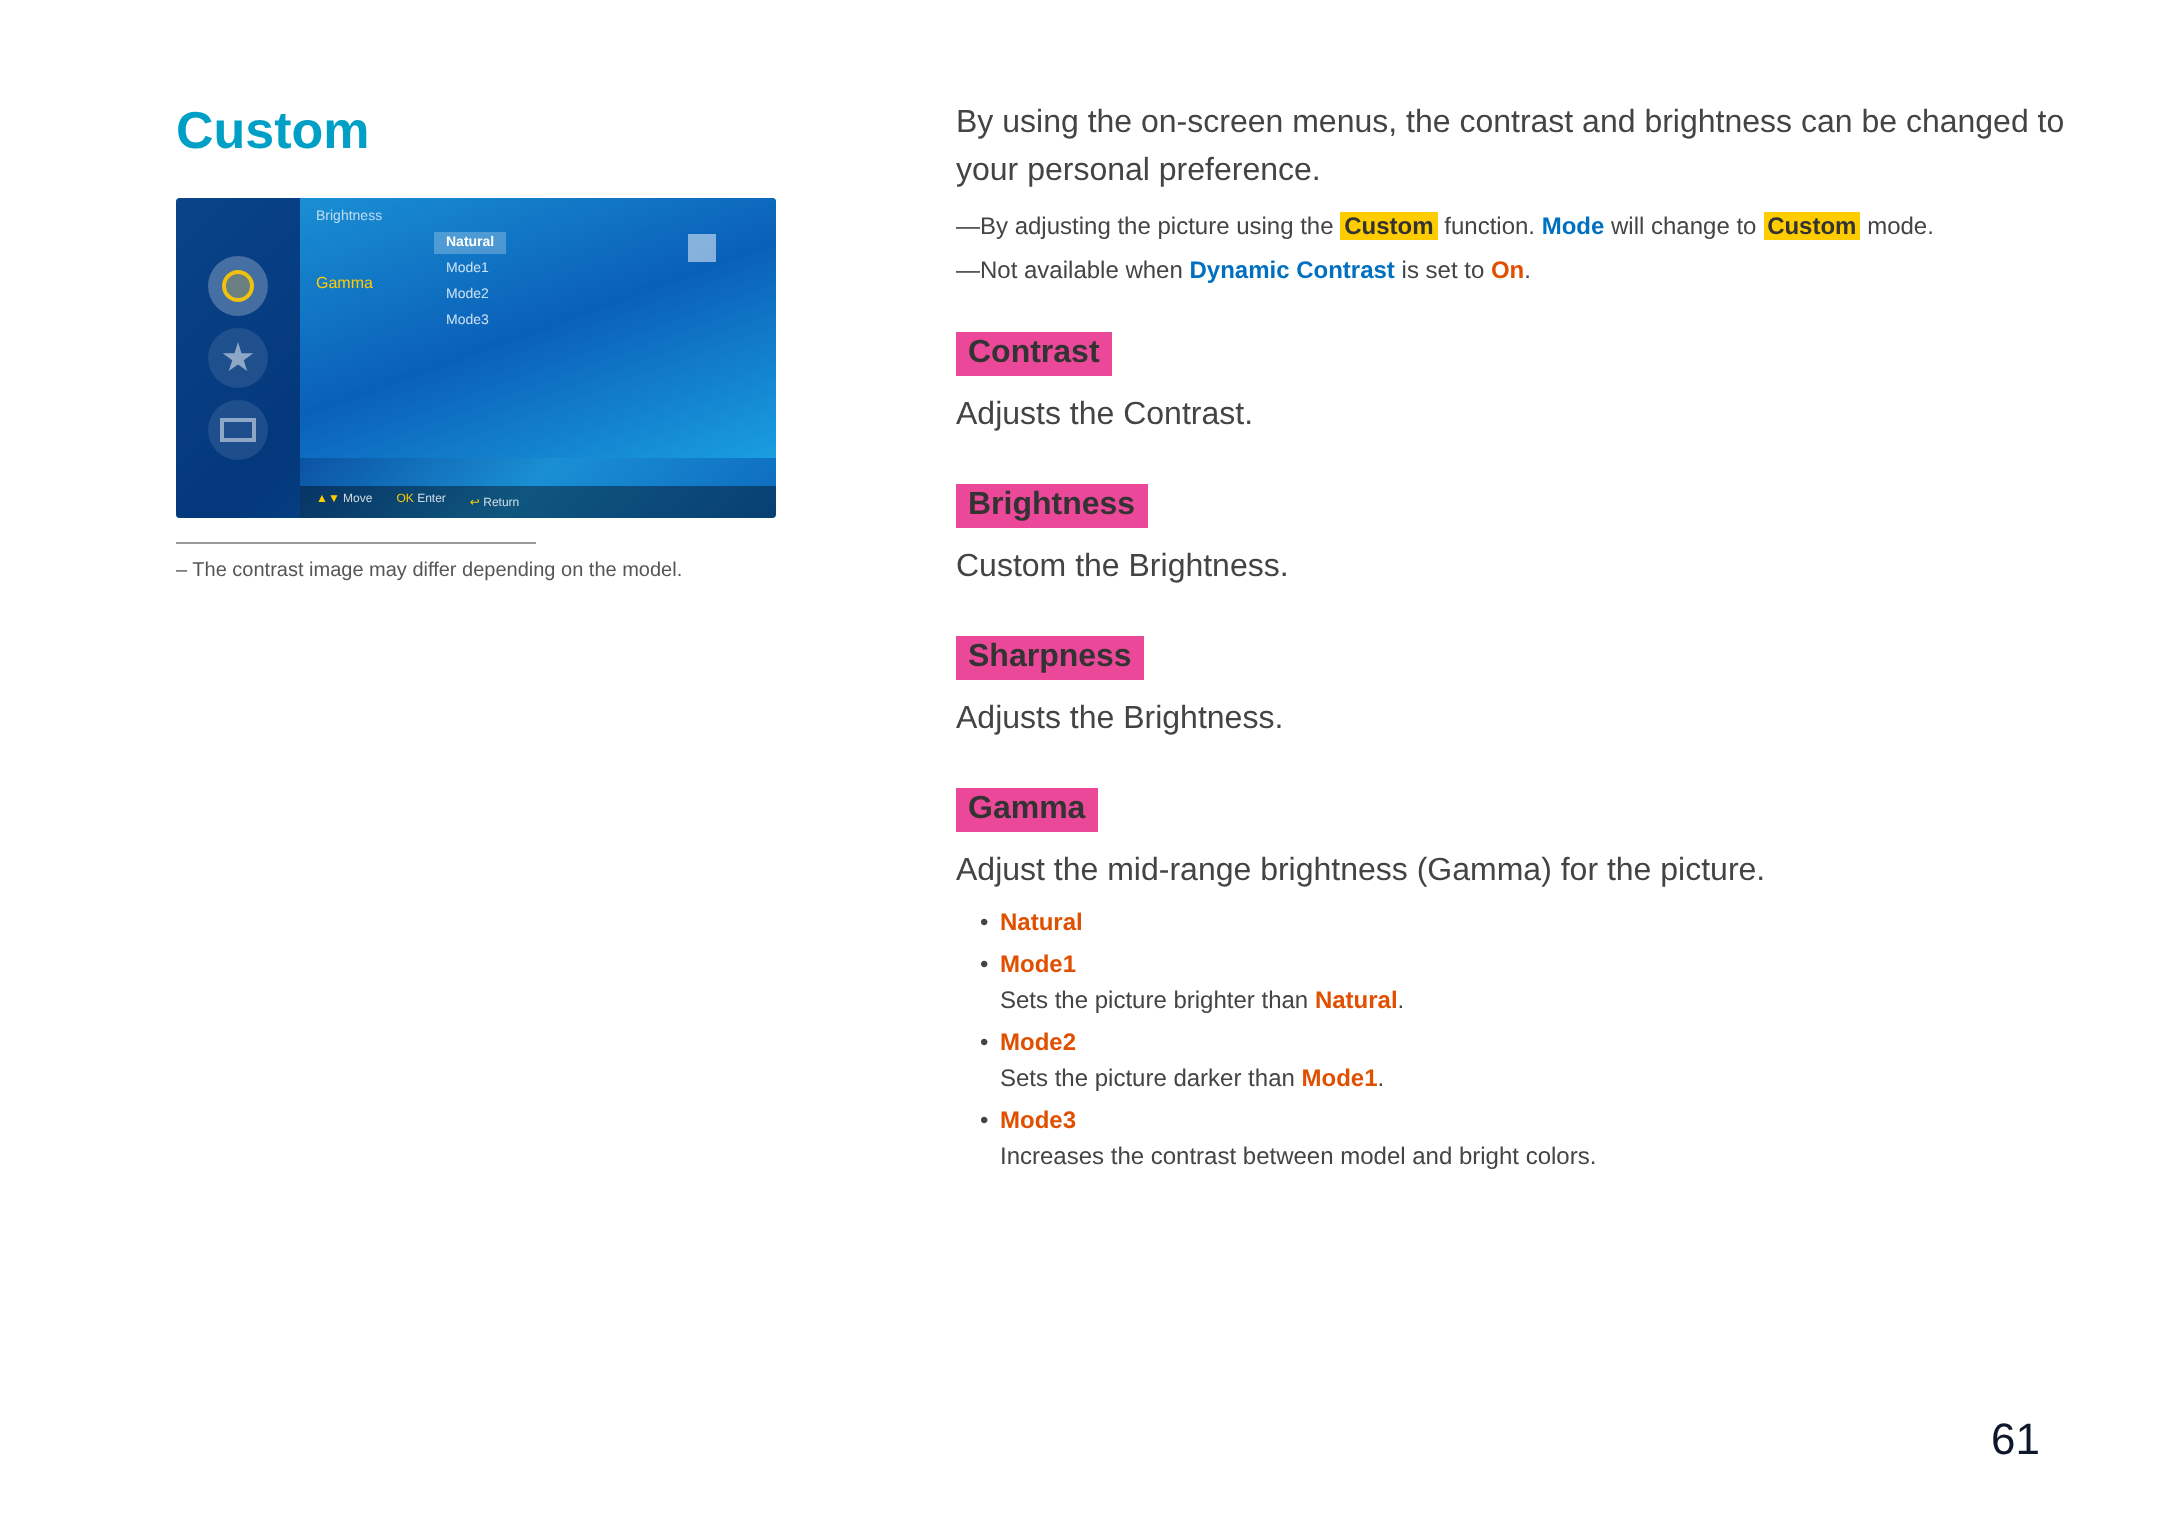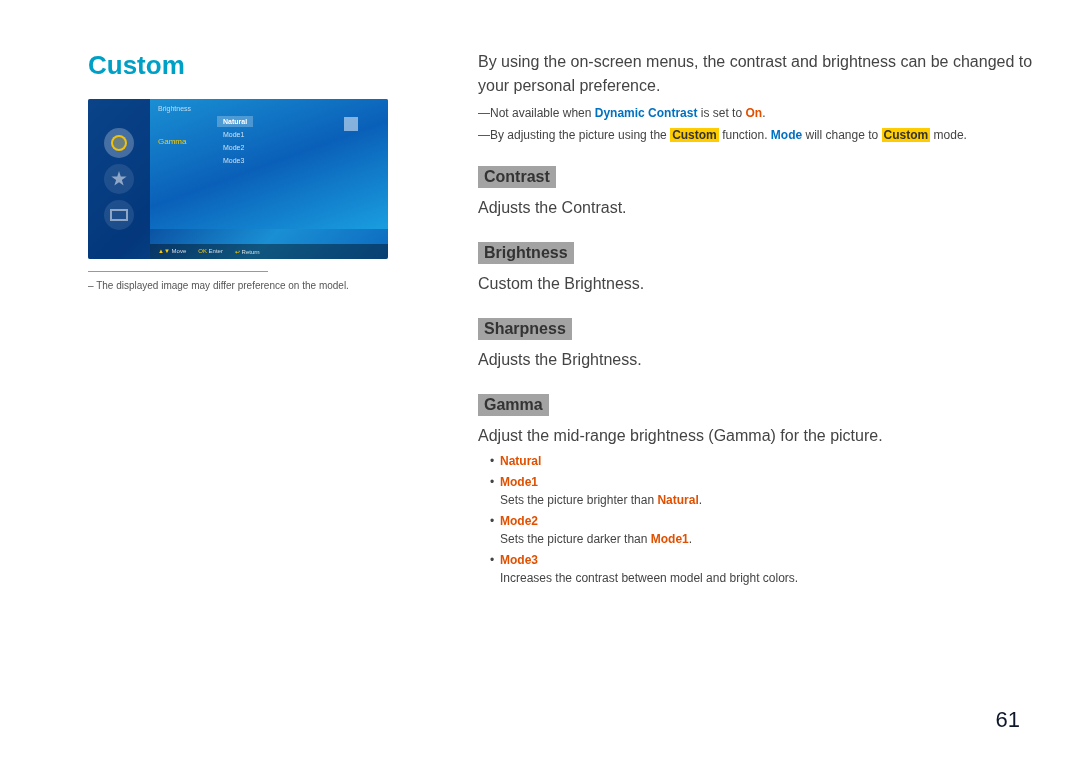--- a/index.html
+++ b/index.html
@@ -202,21 +202,21 @@
     }
 
     .highlight-blue {
       color: #0070c0;
       font-weight: bold;
     }
 
     
     .section-heading {
       display: inline-block;
-      background-color: #a3a3a3;
+      background-color: #ec4899;
       color: #333;
       font-weight: bold;
       font-size: 16px;
       padding: 2px 6px;
       margin-top: 18px;
       margin-bottom: 8px;
     }
 
     .section-desc {
       font-size: 16px;
@@ -301,33 +301,33 @@
       </div>
 
       <div class="tv-bottom-bar">
         <div class="tv-bottom-btn"><span>▲▼</span> Move</div>
         <div class="tv-bottom-btn"><span>OK</span> Enter</div>
         <div class="tv-bottom-btn"><span>↩</span> Return</div>
       </div>
     </div>
 
     <div class="divider-line"></div>
-    <div class="footnote">– The displayed image may differ preference on the model.</div>
+    <div class="footnote">– The contrast image may differ depending on the model.</div>
   </div>
 
   <div class="right-col">
 
     <p class="intro-text">
       <span>By using the on-screen menus, the contrast and brightness can be changed to your personal preference.</span>
     </p>
     <p class="intro-bullet">
-      Not available when <span class="highlight-blue">Dynamic Contrast</span> is set to <span class="highlight-orange">On</span>.
+      By adjusting the picture using the <span class="highlight-yellow">Custom</span> function. <span class="highlight-blue">Mode</span> will change to <span class="highlight-yellow">Custom</span> mode.
     </p>
     <p class="intro-bullet">
-      By adjusting the picture using the <span class="highlight-yellow">Custom</span> function. <span class="highlight-blue">Mode</span> will change to <span class="highlight-yellow">Custom</span> mode.
+      Not available when <span class="highlight-blue">Dynamic Contrast</span> is set to <span class="highlight-orange">On</span>.
     </p>
 
     
     <div class="section-heading">Contrast</div>
     <p class="section-desc">Adjusts the Contrast.</p>
 
     
     <div class="section-heading">Brightness</div>
     <p class="section-desc">Custom the Brightness.</p>
 

